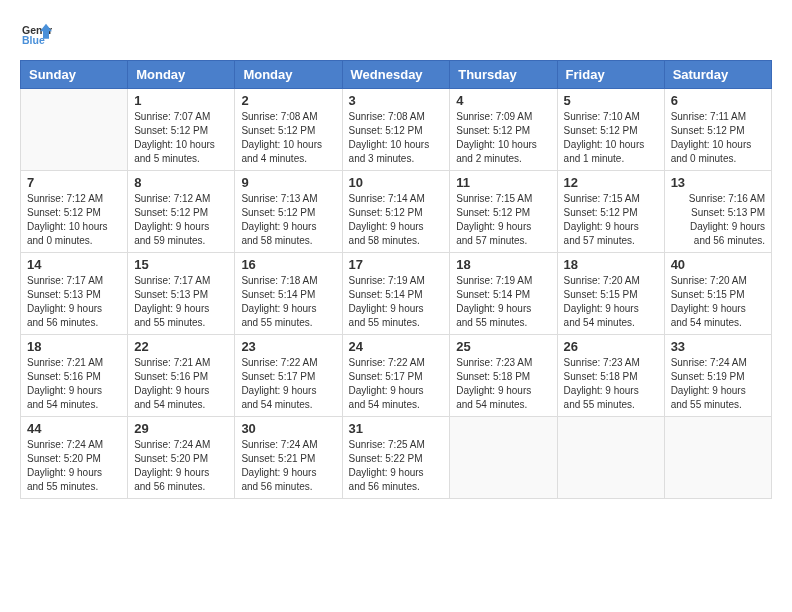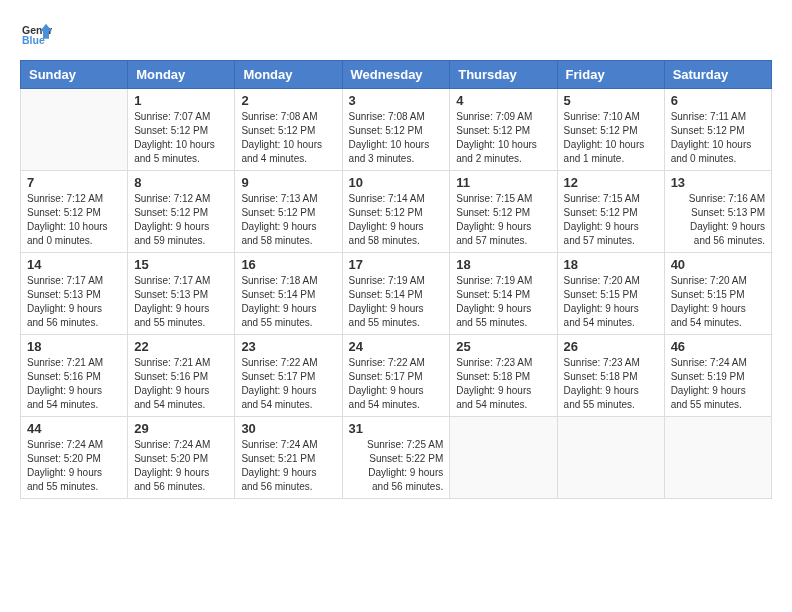--- a/index.html
+++ b/index.html
@@ -289,21 +289,21 @@
 and 54 minutes.</div>
         </td>
         <td>
           <span class="day-number">26</span>
           <div class="day-info" style="white-space: pre-line;">Sunrise: 7:23 AM
 Sunset: 5:18 PM
 Daylight: 9 hours
 and 55 minutes.</div>
         </td>
         <td>
-          <span class="day-number">46</span>
+          <span class="day-number">33</span>
           <div class="day-info" style="white-space: pre-line;">Sunrise: 7:24 AM
 Sunset: 5:19 PM
 Daylight: 9 hours
 and 55 minutes.</div>
         </td>
       </tr>
       <tr>
         <td>
           <span class="day-number">44</span>
           <div class="day-info" style="white-space: pre-line;">Sunrise: 7:24 AM
@@ -320,21 +320,21 @@
         </td>
         <td>
           <span class="day-number">30</span>
           <div class="day-info" style="white-space: pre-line;">Sunrise: 7:24 AM
 Sunset: 5:21 PM
 Daylight: 9 hours
 and 56 minutes.</div>
         </td>
         <td>
           <span class="day-number">31</span>
-          <div class="day-info" style="white-space: pre-line; text-align: right;">Sunrise: 7:25 AM
+          <div class="day-info" style="white-space: pre-line;">Sunrise: 7:25 AM
 Sunset: 5:22 PM
 Daylight: 9 hours
 and 56 minutes.</div>
         </td>
         <td class="empty"></td>
         <td class="empty"></td>
         <td class="empty"></td>
       </tr>
     </tbody>
 </table>

